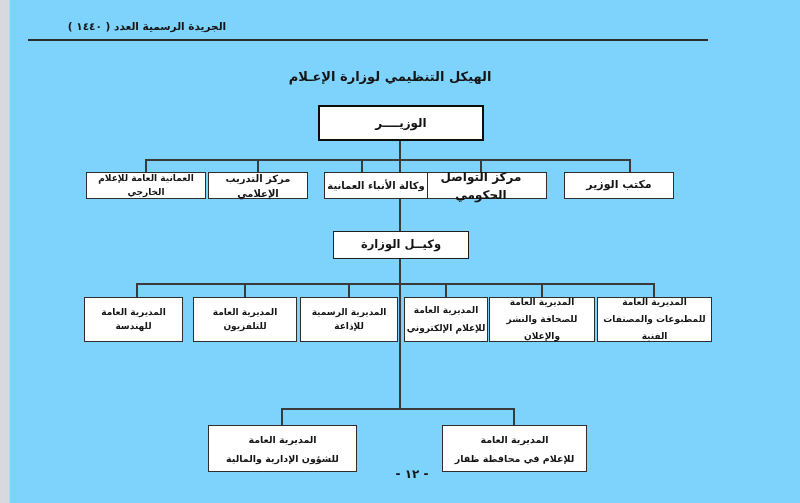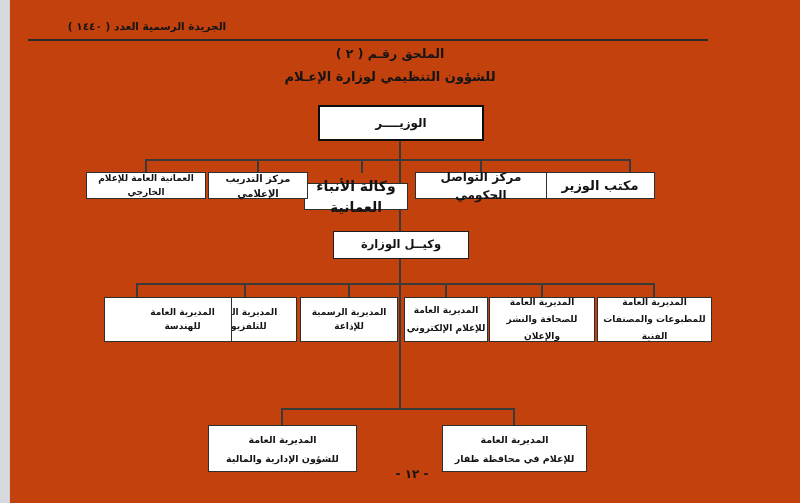--- a/index.html
+++ b/index.html
@@ -2,21 +2,21 @@
 <html lang="ar"><head>
 <meta charset="utf-8">
 <style>
   html,body { margin:0; padding:0; }
   body {
     width:800px; height:503px;
     background:#fdfdfe;
     font-family:"DejaVu Sans", sans-serif;
     overflow:hidden;
   }
-  .stage { position:relative; width:800px; height:503px; background:#c2410c; }
+  .stage { position:relative; width:800px; height:503px; background:#7dd3fc; }
 
   
   .scan-edge { position:absolute; left:0; top:0; width:9px; height:503px;
                background:#d8d9de; border-right:1px solid #cfd0d6; }
 
   .txt { position:absolute; color:#151515; font-weight:bold; text-align:center; }
 
   .gazette-header { left:62px; top:20px; width:170px; font-size:10.5px; direction:rtl; }
   .header-rule { position:absolute; left:28px; top:39px; width:680px; height:2px; background:#2b2b2b; }
 
@@ -30,33 +30,33 @@
     display:flex; align-items:center; justify-content:center;
     text-align:center; font-weight:bold; color:#141414;
     white-space:pre-line; direction:rtl; line-height:1.5;
   }
   .n-minister { left:318px; top:105px; width:162px; height:32px;
                 border:2.6px solid #0d0d0d; font-size:12px; }
   .n-wakil    { left:333px; top:231px; width:134px; height:26px;
                 border:1.6px solid #1e1e1e; font-size:11.5px; }
 
   .r2 { top:172px; height:25px; }
-  .u1 { left:545px; width:108px; font-size:13px; }
+  .u1 { left:564px; width:108px; font-size:11px; }
   .u2 { left:415px; width:130px; font-size:12px; }
-  .u3 { left:304px; width:102px; font-size:14px;margin-top:11px; }
+  .u3 { left:324px; width:102px; font-size:10px; }
   .u4 { left:208px; width:98px;  font-size:10px; }
   .u5 { left:86px;  width:118px; font-size:9px; }
 
   .r3 { top:297px; height:43px; font-size:9px; }
   .c1 { left:597px; width:113px; line-height:1.9; }
   .c2 { left:489px; width:104px; line-height:1.9; }
   .c3 { left:404px; width:82px;  line-height:1.9; }
   .c4 { left:300px; width:96px; }
   .c5 { left:193px; width:102px; }
-  .c6 { left:104px;  width:97px;padding-left:29px; }
+  .c6 { left:84px;  width:97px; }
 
   .r4 { top:425px; height:45px; font-size:9.5px; line-height:2.0; }
   .d1 { left:442px; width:143px; }
   .d2 { left:208px; width:147px; }
 
   
   .vline, .hline { position:absolute; background:#3a3a3a; }
   .vline { width:1.5px; }
   .hline { height:1.5px; }
 
@@ -80,22 +80,21 @@
 </head>
 <body>
 
 <div class="stage">
 
   <div class="scan-edge"></div>
 
   <div class="txt gazette-header">الجريدة الرسمية العدد ( ١٤٤٠ )</div>
   <div class="header-rule"></div>
 
-  <div class="txt appendix-title">الملحق رقـم ( ٢ )</div>
-  <div class="txt chart-title">للشؤون التنظيمي لوزارة الإعـلام</div>
+  <div class="txt chart-title">الهيكل التنظيمي لوزارة الإعـلام</div>
 
   <div class="vline v-minister"></div>
   <div class="hline h-bus2"></div>
   <div class="vline dr2 dr2a"></div>
   <div class="vline dr2 dr2b"></div>
   <div class="vline dr2 dr2c"></div>
   <div class="vline dr2 dr2d"></div>
   <div class="vline dr2 dr2e"></div>
 
   <div class="vline v-wakil"></div>

